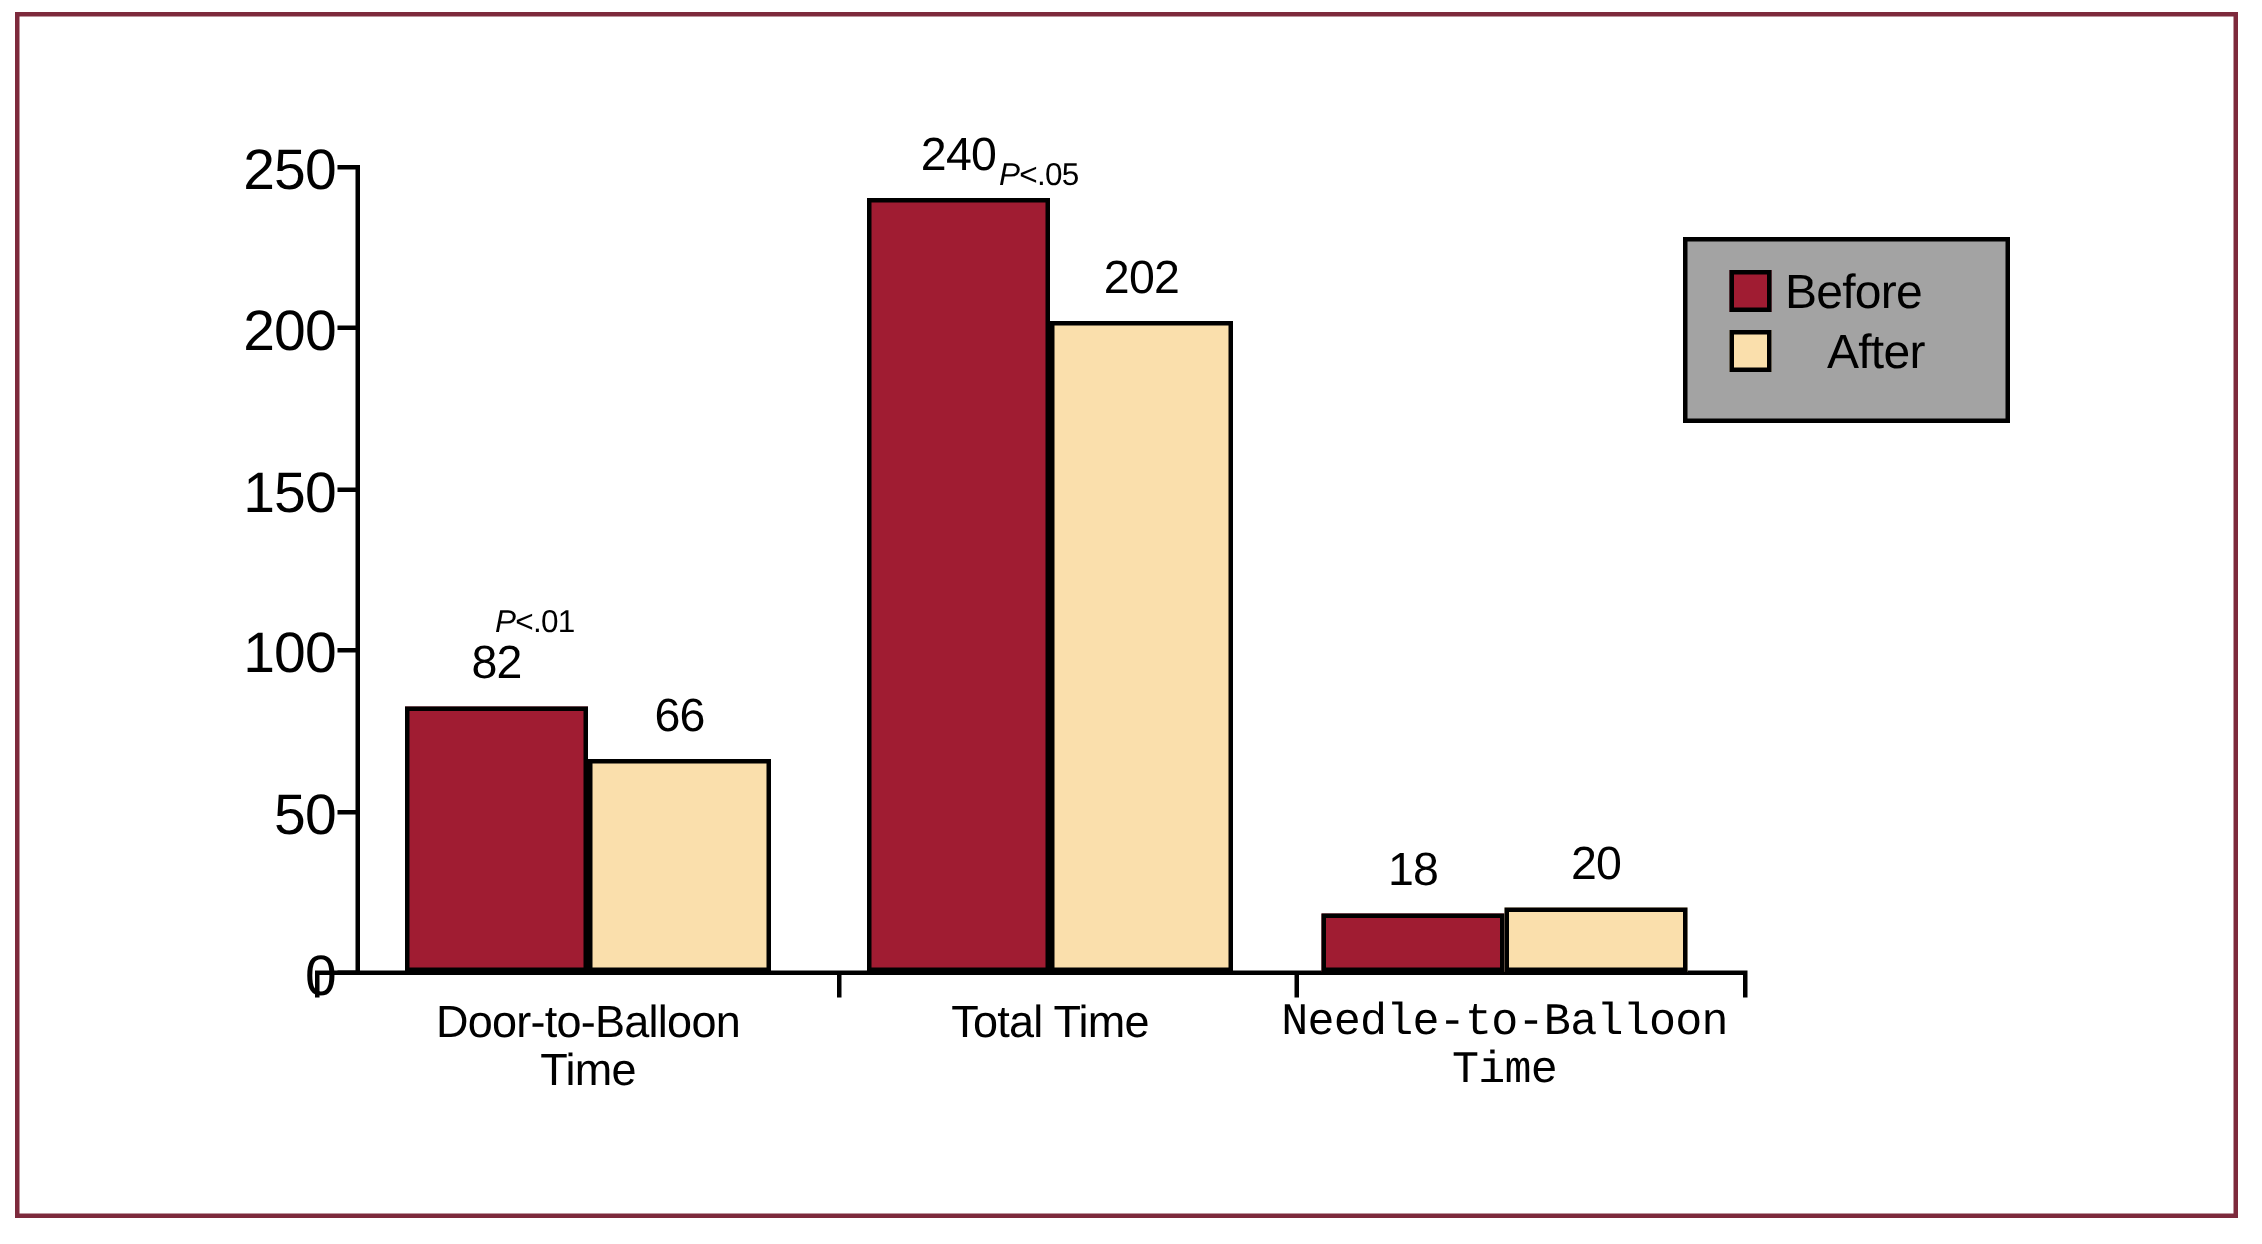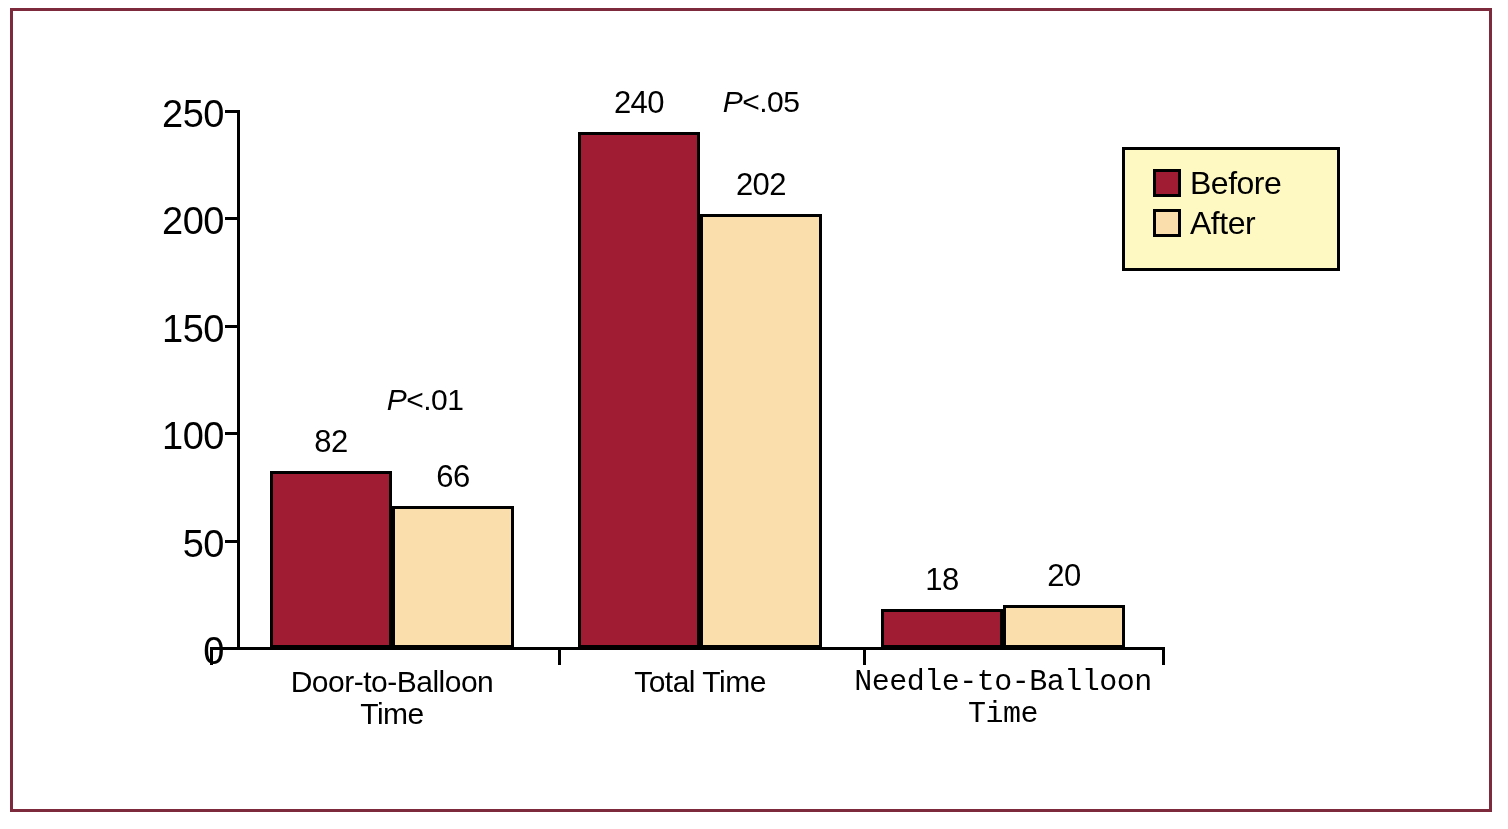--- a/index.html
+++ b/index.html
@@ -88,58 +88,58 @@
     position: absolute;
     font-size: 31px;
     color: #000000;
     text-align: center;
     letter-spacing: -0.5px;
     white-space: nowrap;
   }
 
   .p-annotation {
     position: absolute;
-    font-size: 30px;
-    color: #000000;
-    text-align: center;
-    white-space: nowrap;
-    letter-spacing: -0.5px;
+    font-size: 21px;
+    color: #000000;
+    white-space: nowrap;
+    letter-spacing: -0.5px;
+    margin-top: 20px;
   }
   .p-annotation i {
     font-style: italic;
   }
 
   .group-label {
     position: absolute;
     font-size: 30px;
     color: #000000;
     text-align: center;
     line-height: 1.08;
     letter-spacing: -0.5px;
   }
 
   
   #legend-box {
     position: absolute;
     left: 1122px;
-    top: 147px;
+    top: 158px;
     width: 218px;
     height: 124px;
     border: 3px solid #000000;
     box-sizing: border-box;
-    background: #fef9c3;
+    background: #a3a3a3;
   }
   .legend-row {
     position: absolute;
     left: 28px;
     display: flex;
     align-items: center;
   }
   #legend-row-before { top: 17px; }
-  #legend-row-after  { top: 57px; }
+  #legend-row-after  { top: 57px; gap: 28px; }
 
   .legend-swatch {
     width: 28px;
     height: 28px;
     border: 3px solid #000000;
     box-sizing: border-box;
     flex: 0 0 auto;
   }
   .legend-swatch.before { background: #a01c32; }
   .legend-swatch.after  { background: #fadfac; }

